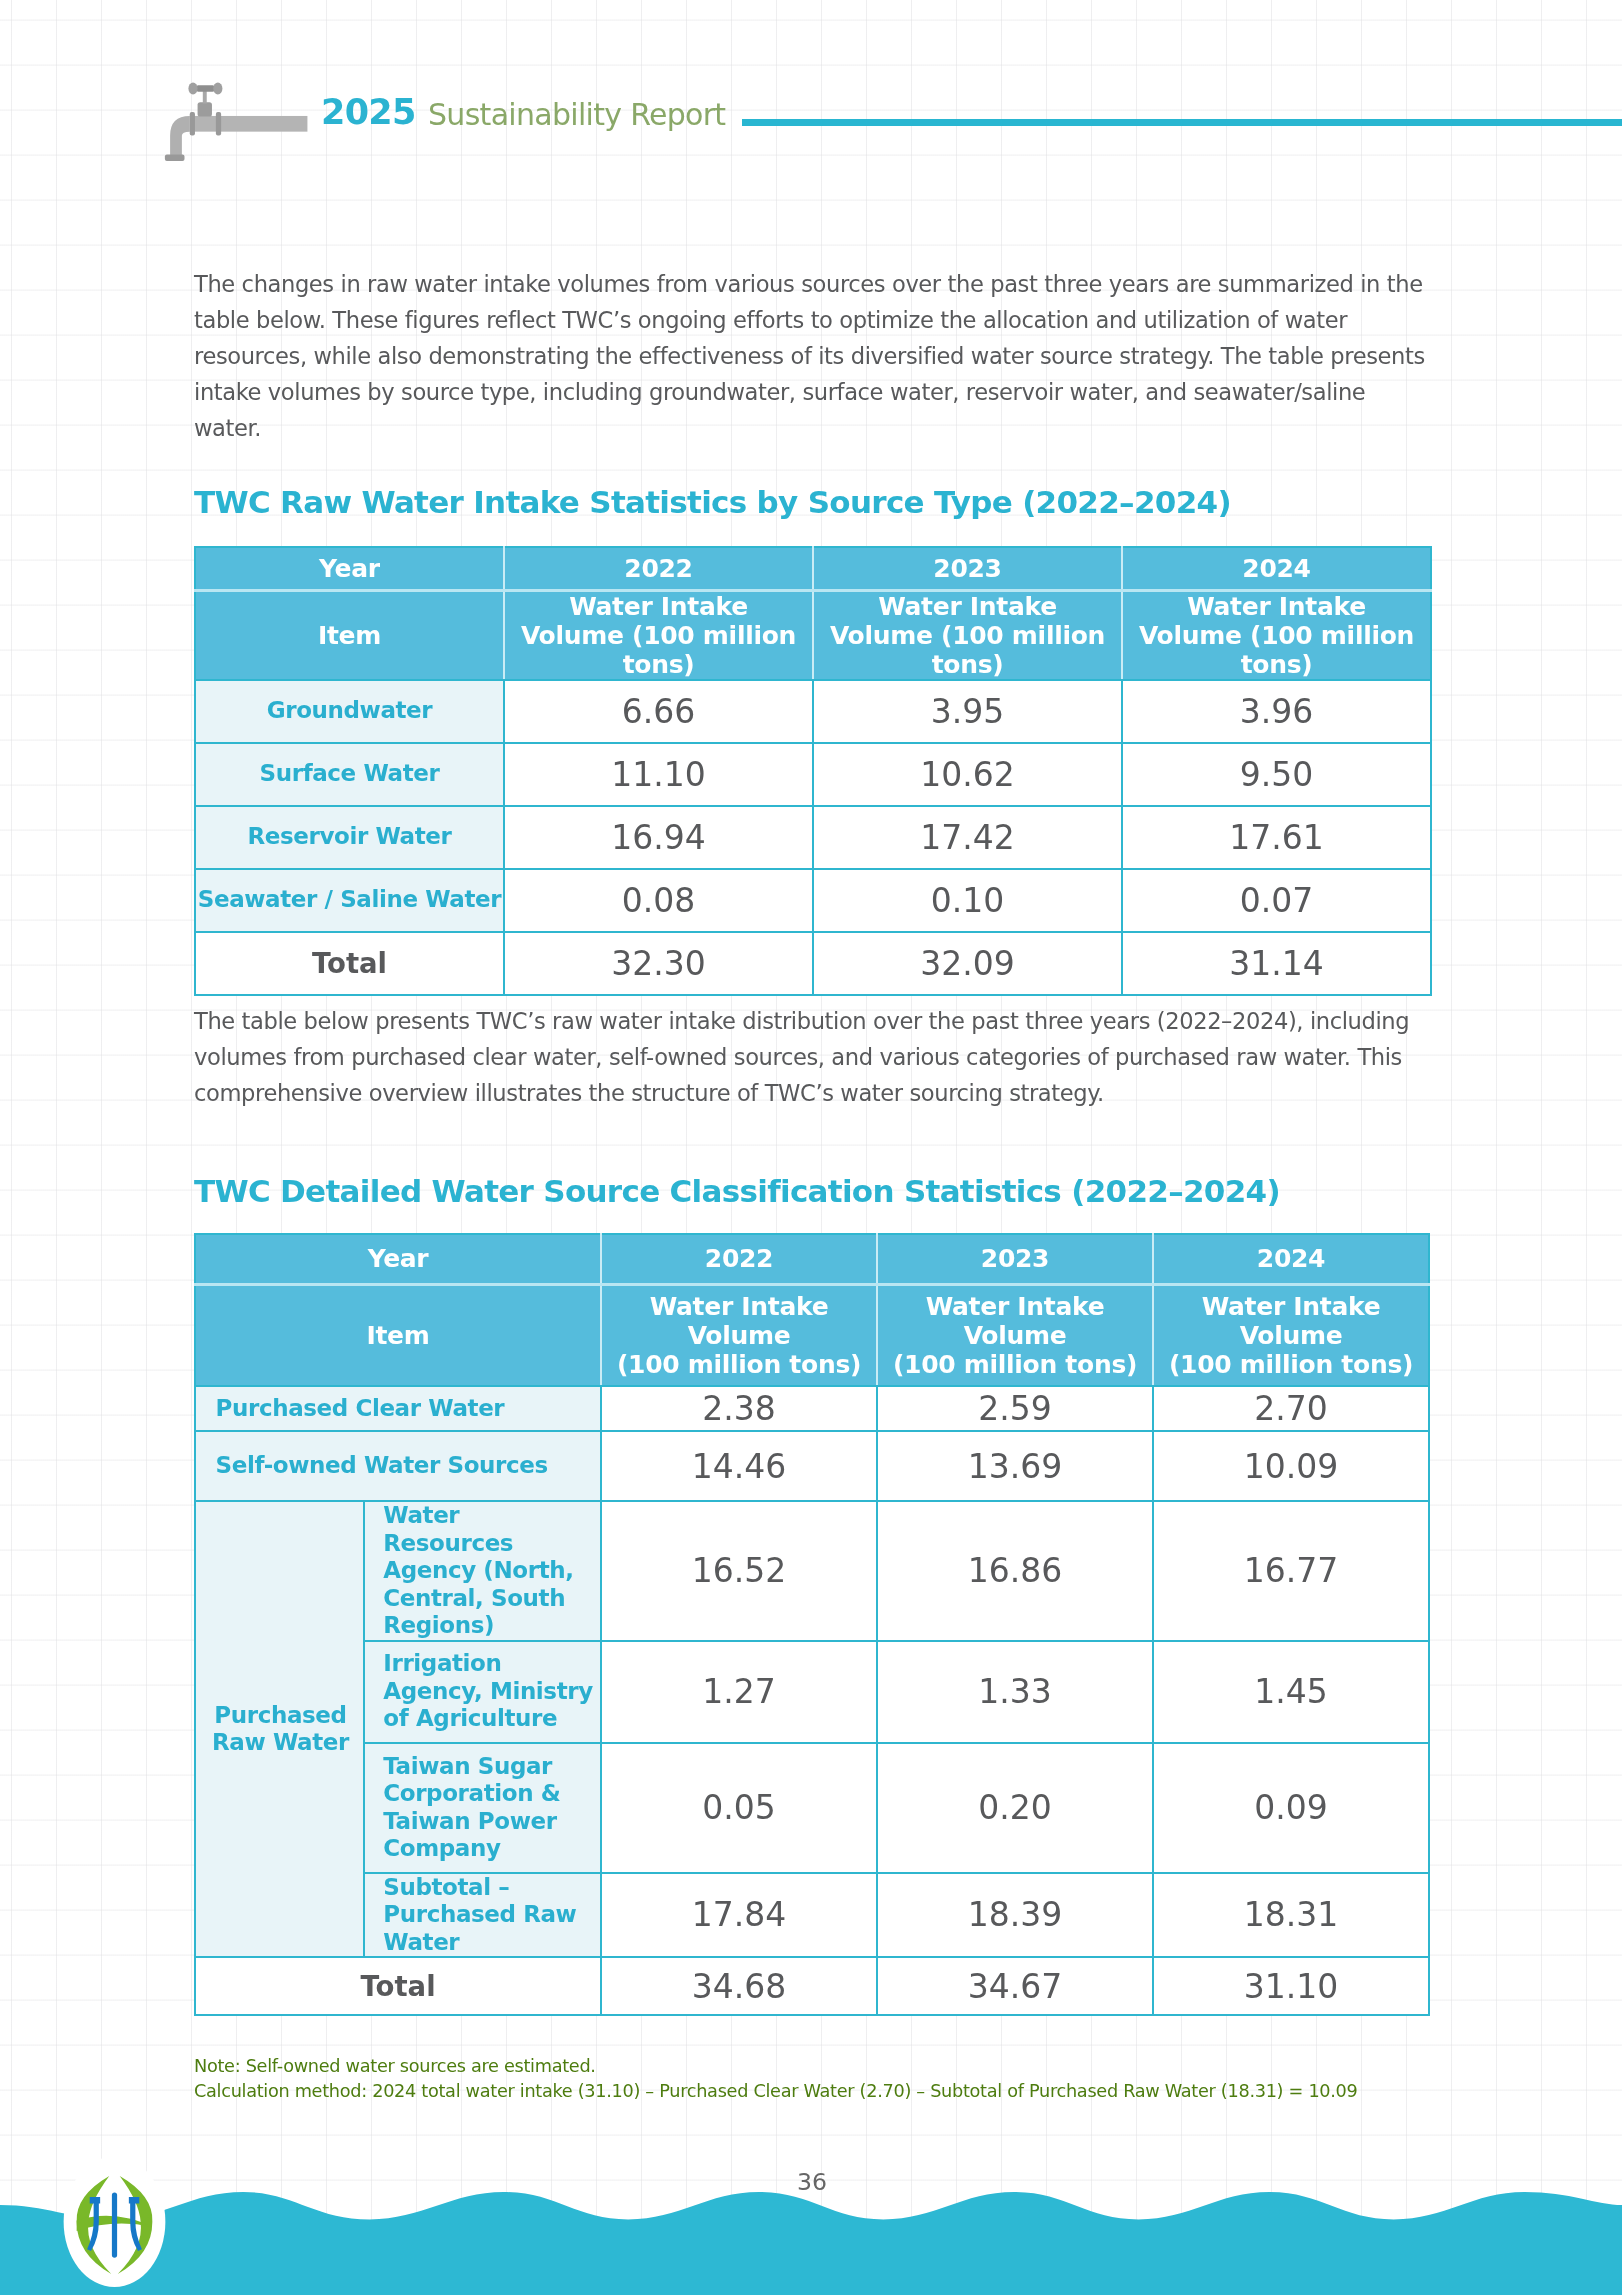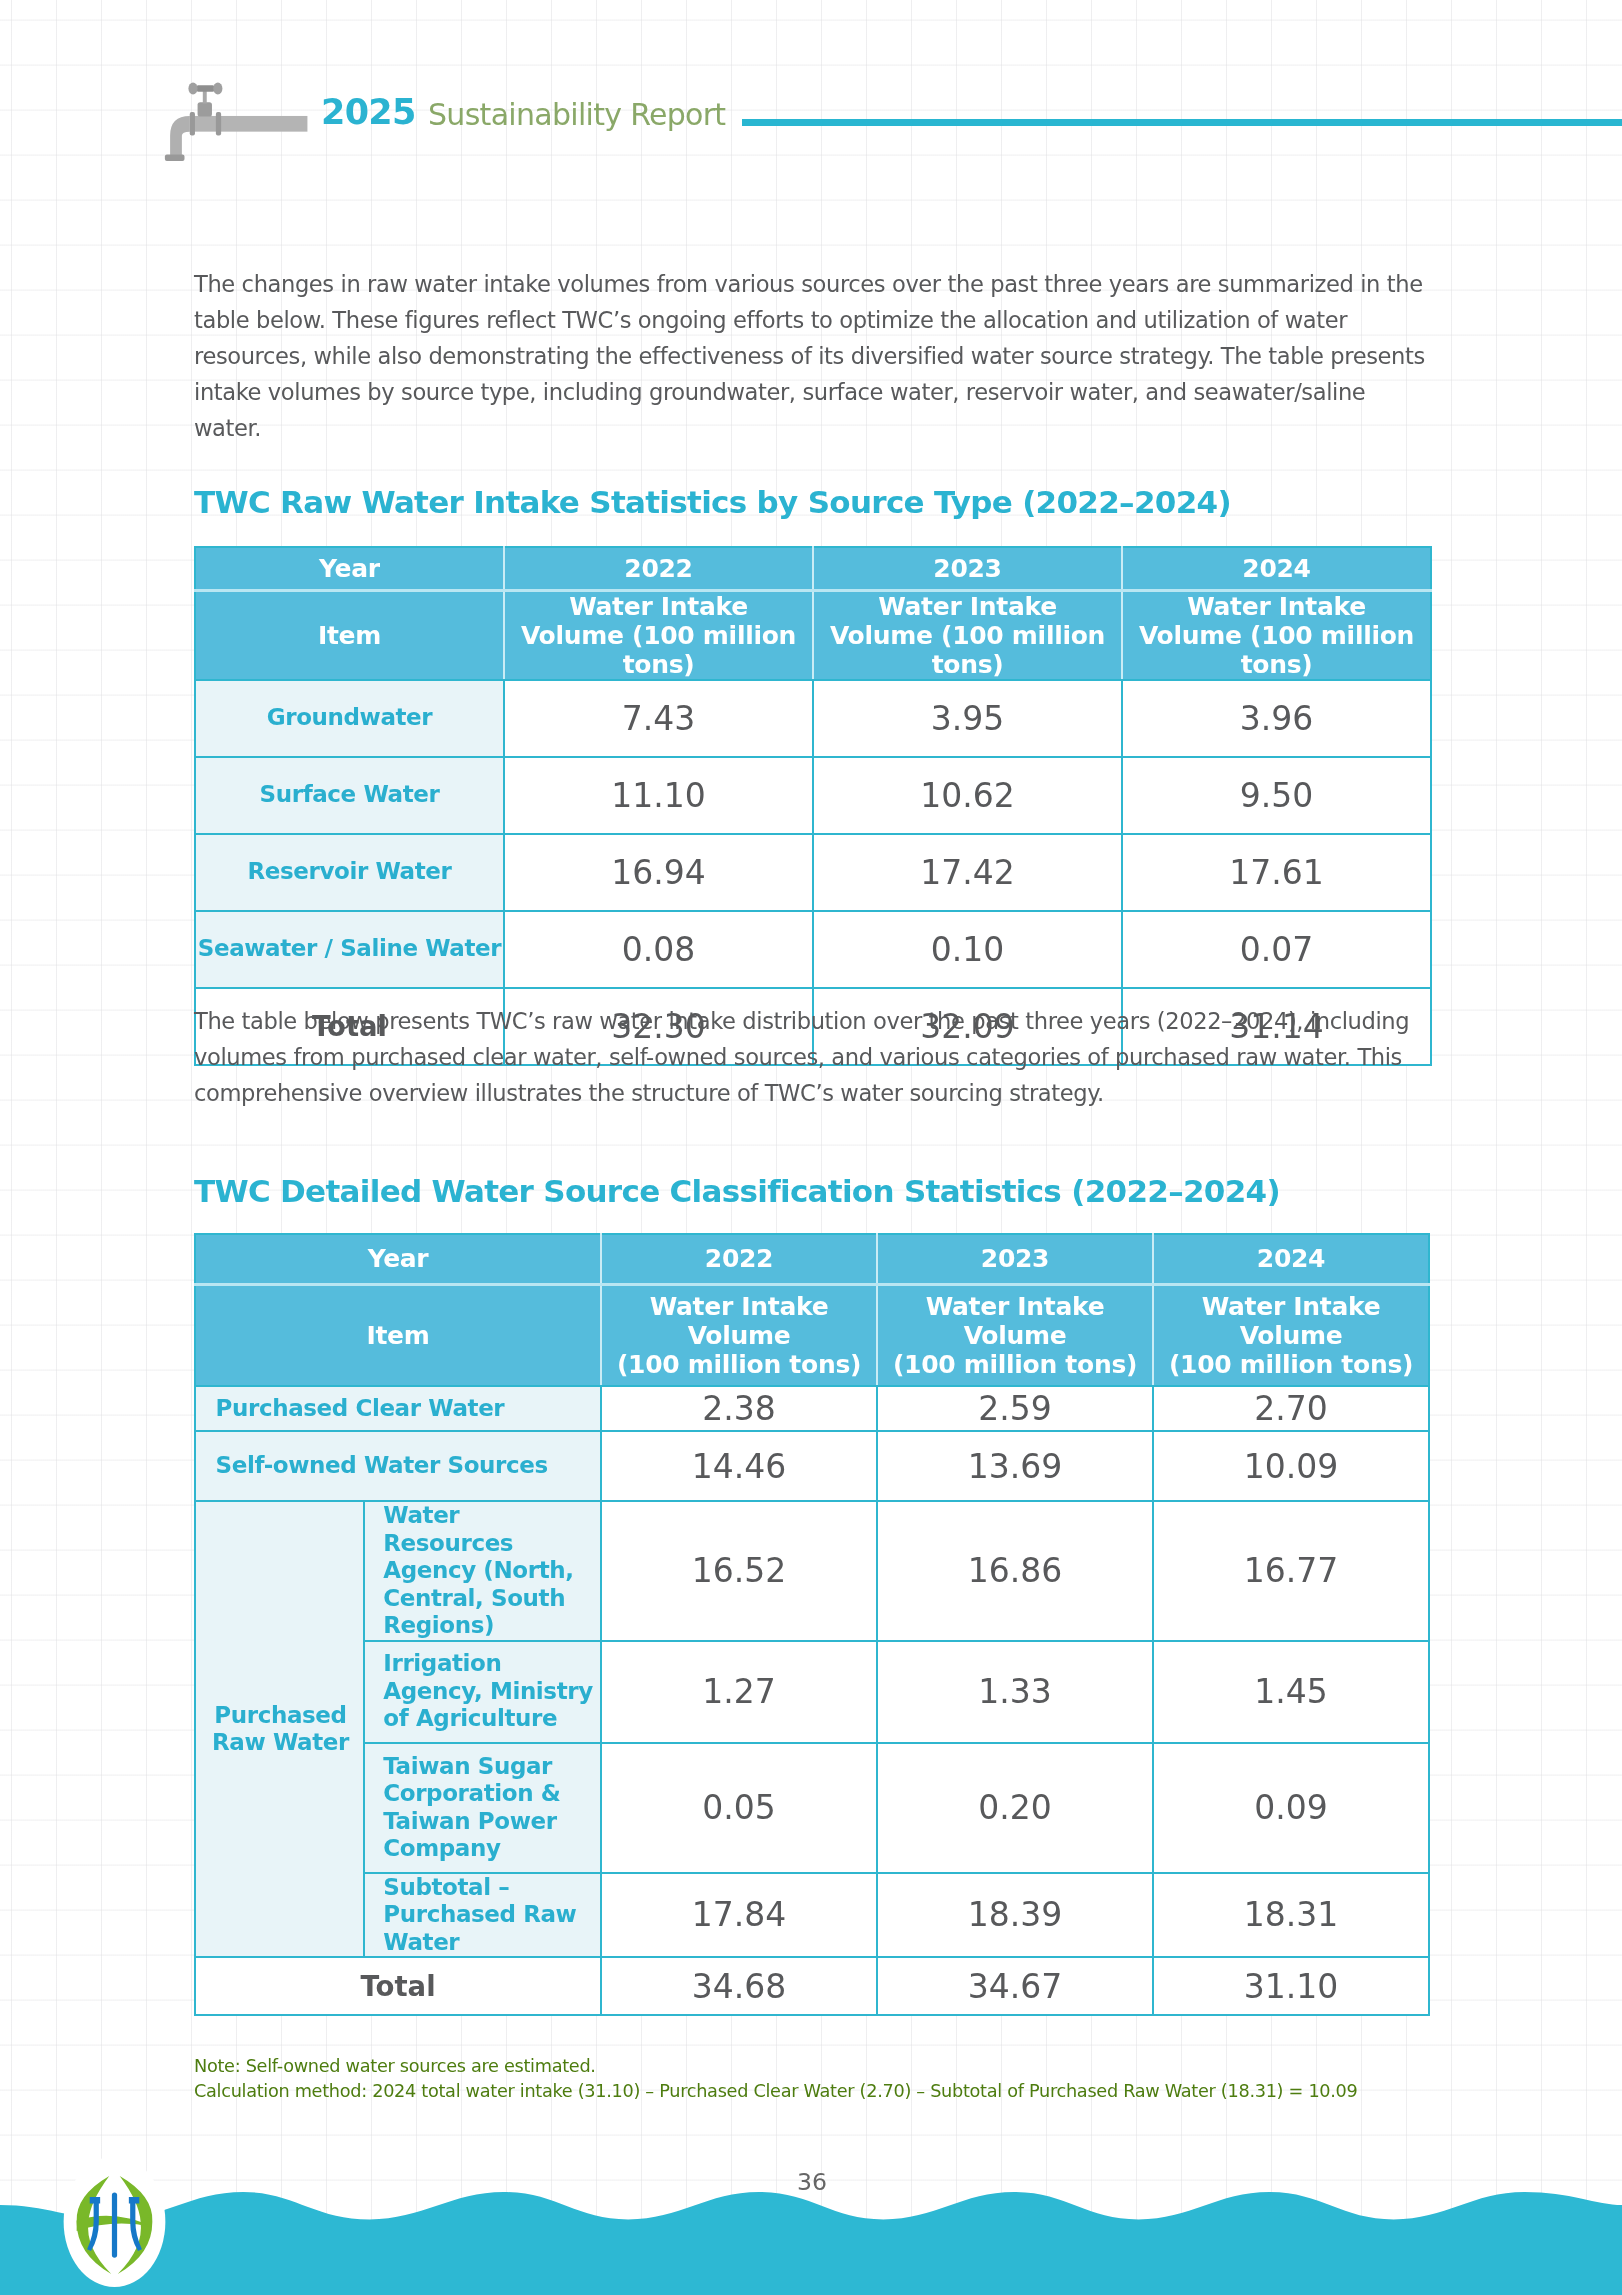--- a/index.html
+++ b/index.html
@@ -36,21 +36,21 @@
   table.data thead tr.r1 th { border-bottom:3.3px solid #b9e6f2; border-left-color:#c9ecf5; border-right-color:#c9ecf5; }
   table.data thead tr.r2 th { border-left-color:#c9ecf5; border-right-color:#c9ecf5; }
   table.data thead tr th:first-child { border-left-color:#2fb6cf; }
   table.data thead tr th:last-child { border-right-color:#2fb6cf; }
   table.data td.label { background:#e8f4f8; color:#2aafcf; font-weight:bold; font-size:23px; line-height:27.5px; letter-spacing:-0.4px; }
   table.data td.num { background:#fff; color:#58595b; font-size:33px; }
   table.data td.total-label { background:#fff; color:#58595b; font-weight:bold; font-size:27.5px; }
 
   #table1 { left:194px; top:546px; width:1237px; }
   #table1 col.c0 { width:309px; } #table1 col.c1, #table1 col.c2, #table1 col.c3 { width:309px; }
-  #table1 tr.h1 { height:43px; } #table1 tr.h2 { height:73px; } #table1 tbody tr { height:77px; }
+  #table1 tr.h1 { height:43px; } #table1 tr.h2 { height:73px; } #table1 tbody tr { height:63px; }
 
   #table2 { left:194px; top:1233px; width:1235px; }
   #table2 col.g { width:169px; } #table2 col.s { width:237px; } #table2 col.v { width:276px; }
   #table2 tr.h1 { height:50px; } #table2 tr.h2 { height:102px; }
   #table2 td.label.left { text-align:left; padding-left:19.6px; }
   #table2 td.label.sub { text-align:left; padding-left:18.3px; padding-right:3.9px; }
   #table2 td.label.group { text-align:center; padding-left:2px;margin-top:32px; }
 
   .note { left:194px; font-size:17.7px; color:#4d7c0f; letter-spacing:-0.3px; }
   #note-1 { top:2056px; }
@@ -99,21 +99,21 @@
     <tr class="r2 h2">
       <th>Item</th>
       <th style="padding:0 11.8px;">Water Intake Volume (100 million tons)</th>
       <th style="padding:0 11.8px;">Water Intake Volume (100 million tons)</th>
       <th style="padding:0 11.8px;">Water Intake Volume (100 million tons)</th>
     </tr>
   </thead>
   <tbody>
     <tr>
       <td class="label">Groundwater</td>
-      <td class="num">7.43</td>
+      <td class="num">6.66</td>
       <td class="num">3.95</td>
       <td class="num">3.96</td>
     </tr>
     <tr>
       <td class="label">Surface Water</td>
       <td class="num">11.10</td>
       <td class="num">10.62</td>
       <td class="num">9.50</td>
     </tr>
     <tr>

